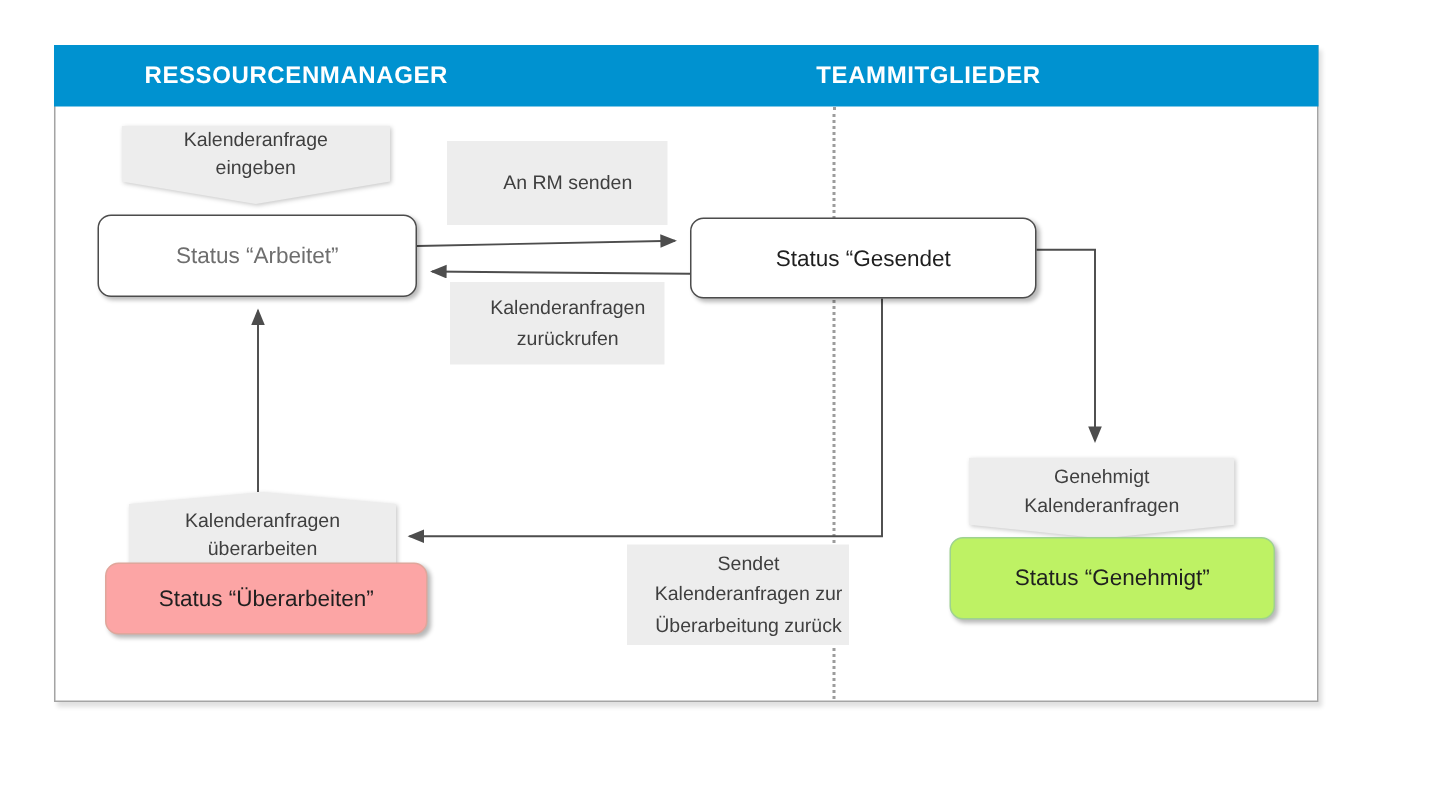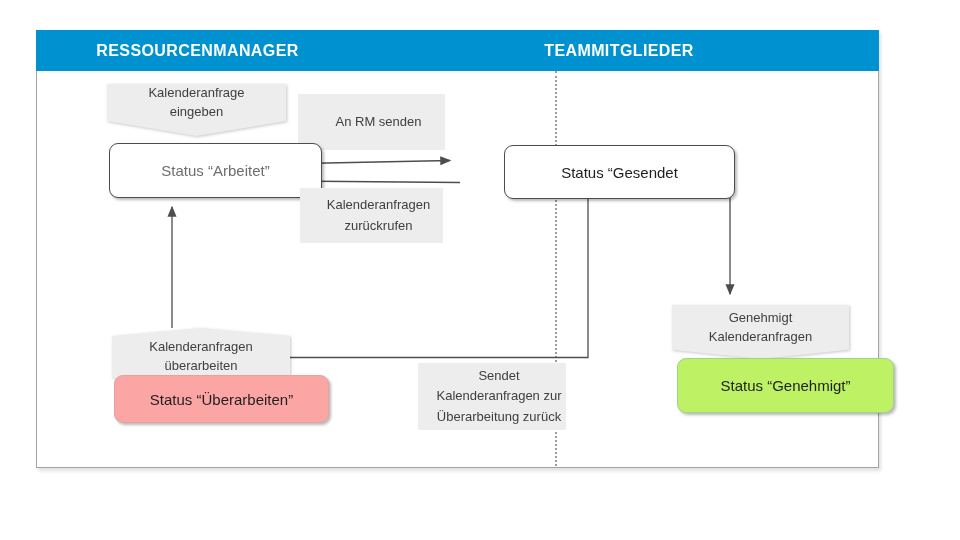--- a/index.html
+++ b/index.html
@@ -32,36 +32,35 @@
   }
   
   .connectors{position:absolute;left:0;top:0;width:960px;height:540px;pointer-events:none;}
   
   .action-rect{
     position:absolute;background:#ededed;color:#3f3f3f;
     display:flex;align-items:center;justify-content:center;text-align:center;
     font-size:13px;line-height:1.55;white-space:pre-line;box-sizing:border-box;padding-left:14px;
   }
   
-  .shape-wrap{position:absolute;filter:drop-shadow(1px 1.5px 1.5px rgba(0,0,0,0.22));margin-left:26px;}
+  .shape-wrap{position:absolute;filter:drop-shadow(1px 1.5px 1.5px rgba(0,0,0,0.22));}
   .shape{
     width:100%;height:100%;background:#ededed;color:#3f3f3f;
     display:flex;align-items:center;justify-content:center;text-align:center;
     font-size:13px;line-height:1.45;white-space:pre-line;box-sizing:border-box;
   }
   .pent-down .shape{clip-path:polygon(0% 0%,100% 0%,100% 71%,50% 100%,0% 71%);padding-bottom:14px;}
   .pent-down2 .shape{clip-path:polygon(0% 0%,100% 0%,100% 83%,50% 100%,0% 83%);padding-bottom:9px;}
   .pent-up .shape{clip-path:polygon(0% 16%,50% 0%,100% 16%,100% 100%,0% 100%);padding-top:8px;}
   
   .status-box{
     position:absolute;background:#ffffff;border:1.4px solid #4c4c4c;border-radius:9px;
     display:flex;align-items:center;justify-content:center;text-align:center;
     font-size:15px;color:#1f1f1f;box-sizing:border-box;
     box-shadow:2px 2px 3px rgba(0,0,0,0.28);
-    margin-left:44px;
   }
   .status-box.muted{color:#6e6e6e;}
 </style>
 </head>
 <body>
 
 <div id="stage">
 
   <div class="frame"></div>
 

